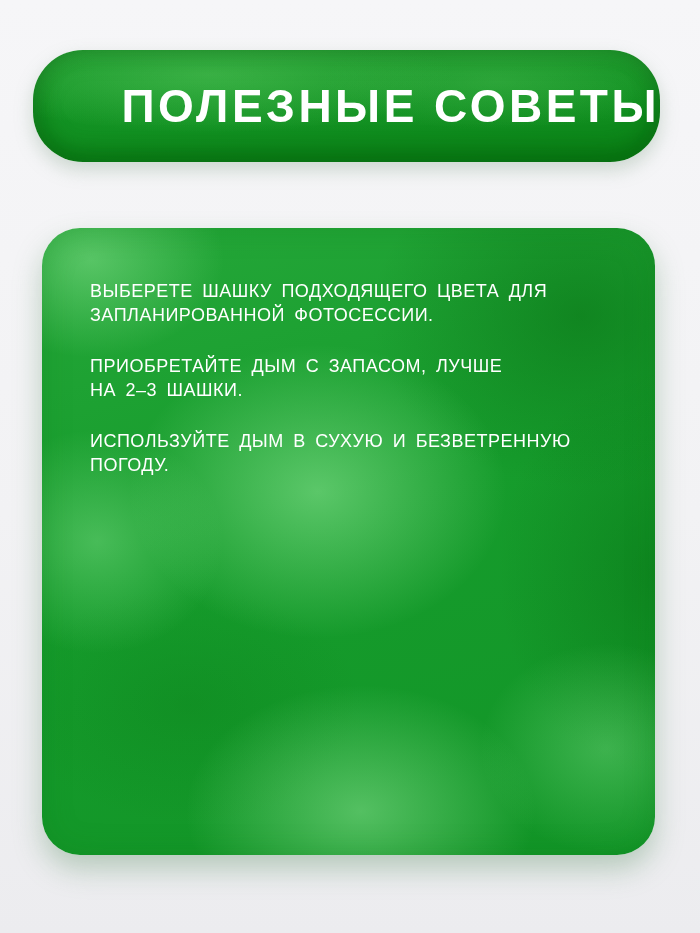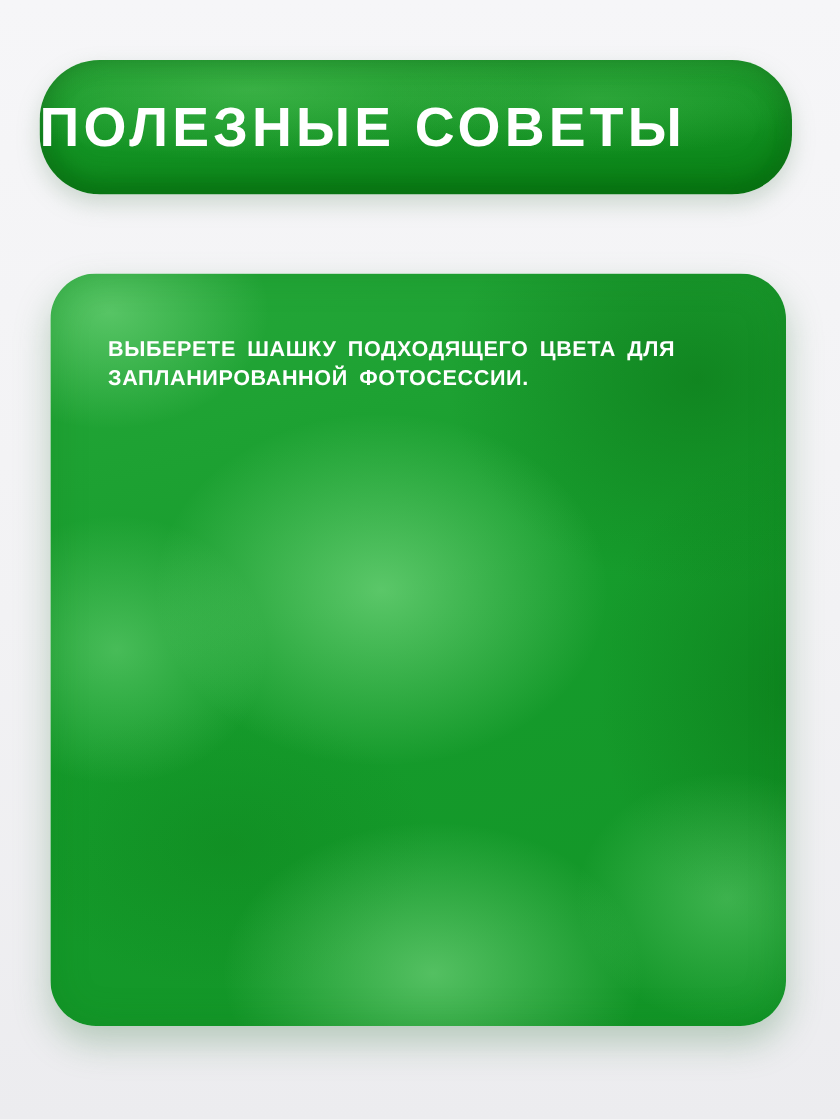--- a/index.html
+++ b/index.html
@@ -38,21 +38,21 @@
     box-shadow:
       inset 0 0 26px rgba(4, 95, 10, 0.55),
       inset 0 -10px 24px rgba(4, 95, 10, 0.45),
       inset 0 6px 14px rgba(110, 215, 120, 0.25),
       0 8px 18px rgba(130, 160, 135, 0.35);
   }
   .banner h1 {
     margin: 0;
     width: 100%;
     line-height: 112px;
-    text-align: left;
+    text-align: right;
     font-size: 46px;
     font-weight: bold;
     letter-spacing: 3.5px;
     color: #ffffff;
     white-space: nowrap;
   }
 
   
   .card {
     position: absolute;
@@ -76,35 +76,39 @@
       linear-gradient(165deg, #25a739 0%, #169c2c 45%, #129527 100%);
     box-shadow:
       0 14px 28px rgba(115, 160, 125, 0.45),
       inset 0 0 30px rgba(10, 120, 25, 0.25);
   }
 
   .tip {
     margin: 0 0 28px 0;
     color: #ffffff;
     font-size: 18px;
-    font-weight: bold;
+    font-weight: normal;
     line-height: 23.5px;
     letter-spacing: 0.5px;
     word-spacing: 4px;
     white-space: pre-line;
     text-transform: uppercase;
   }
 </style>
 </head>
 <body>
 
 <div class="poster">
 
   <div class="banner">
     <h1>ПОЛЕЗНЫЕ СОВЕТЫ</h1>
   </div>
 
   <div class="card">
     <p class="tip">ВЫБЕРЕТЕ ШАШКУ ПОДХОДЯЩЕГО ЦВЕТА ДЛЯ
 ЗАПЛАНИРОВАННОЙ ФОТОСЕССИИ.</p>
+    <p class="tip">ПРИОБРЕТАЙТЕ ДЫМ С ЗАПАСОМ, ЛУЧШЕ
+НА 2–3 ШАШКИ.</p>
+    <p class="tip">ИСПОЛЬЗУЙТЕ ДЫМ В СУХУЮ И БЕЗВЕТРЕННУЮ
+ПОГОДУ.</p>
   </div>
 
 </div>
 
 </body></html>

